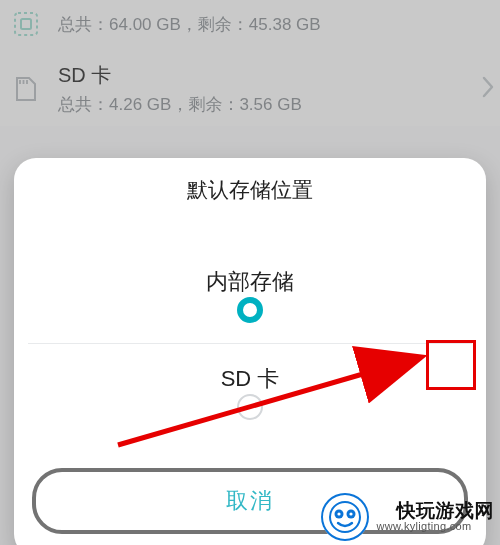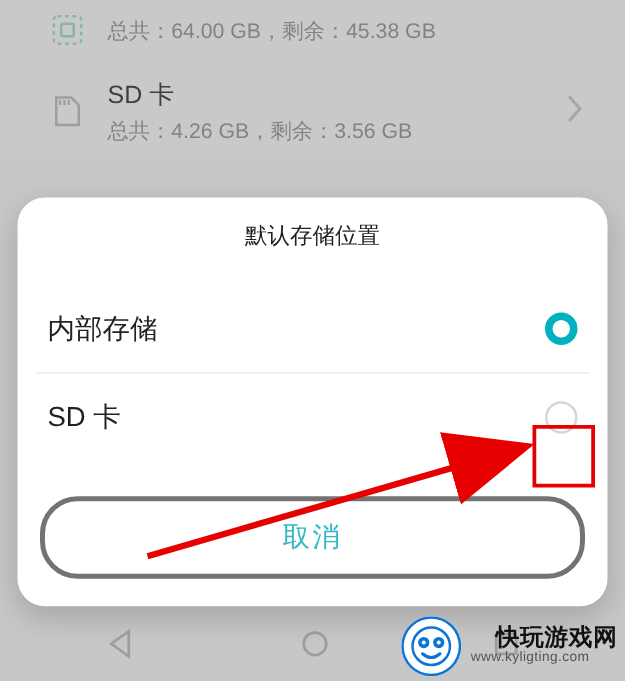--- a/index.html
+++ b/index.html
@@ -13,21 +13,21 @@
     position: relative;
   }
   .bg {
     position: absolute;
     inset: 0;
     filter: brightness(0.96);
   }
   .storage-row {
     display: flex;
     align-items: center;
-    padding: 10px 32px;
+    padding: 10px 4px;
     background: transparent;
     position: relative;
   }
   .storage-row.white { background: #ffffff; }
   .storage-row .icon-wrap {
     width: 44px;
     display: flex;
     justify-content: center;
   }
   .storage-row .texts {
@@ -66,31 +66,32 @@
     right: 14px;
     top: 158px;
     background: #ffffff;
     border-radius: 22px;
     box-shadow: 0 8px 24px rgba(0,0,0,0.18);
     padding: 18px 0 16px;
     z-index: 5;
   }
   .dialog-title {
     text-align: center;
-    font-size: 18px;
+    font-size: 21px;
     color: #222;
-    margin-bottom: 28px;
+    margin-bottom: 43px;
   }
   .option-row {
     display: flex;
     align-items: center;
     justify-content: space-between;
     padding: 20px 24px;
     font-size: 22px;
     color: #222;
+    flex-direction: column;
   }
   .option-sep {
     height: 1px;
     background: #e8eaec;
     margin: 0 14px;
   }
   .radio-outer {
     width: 26px;
     height: 26px;
     border-radius: 50%;

